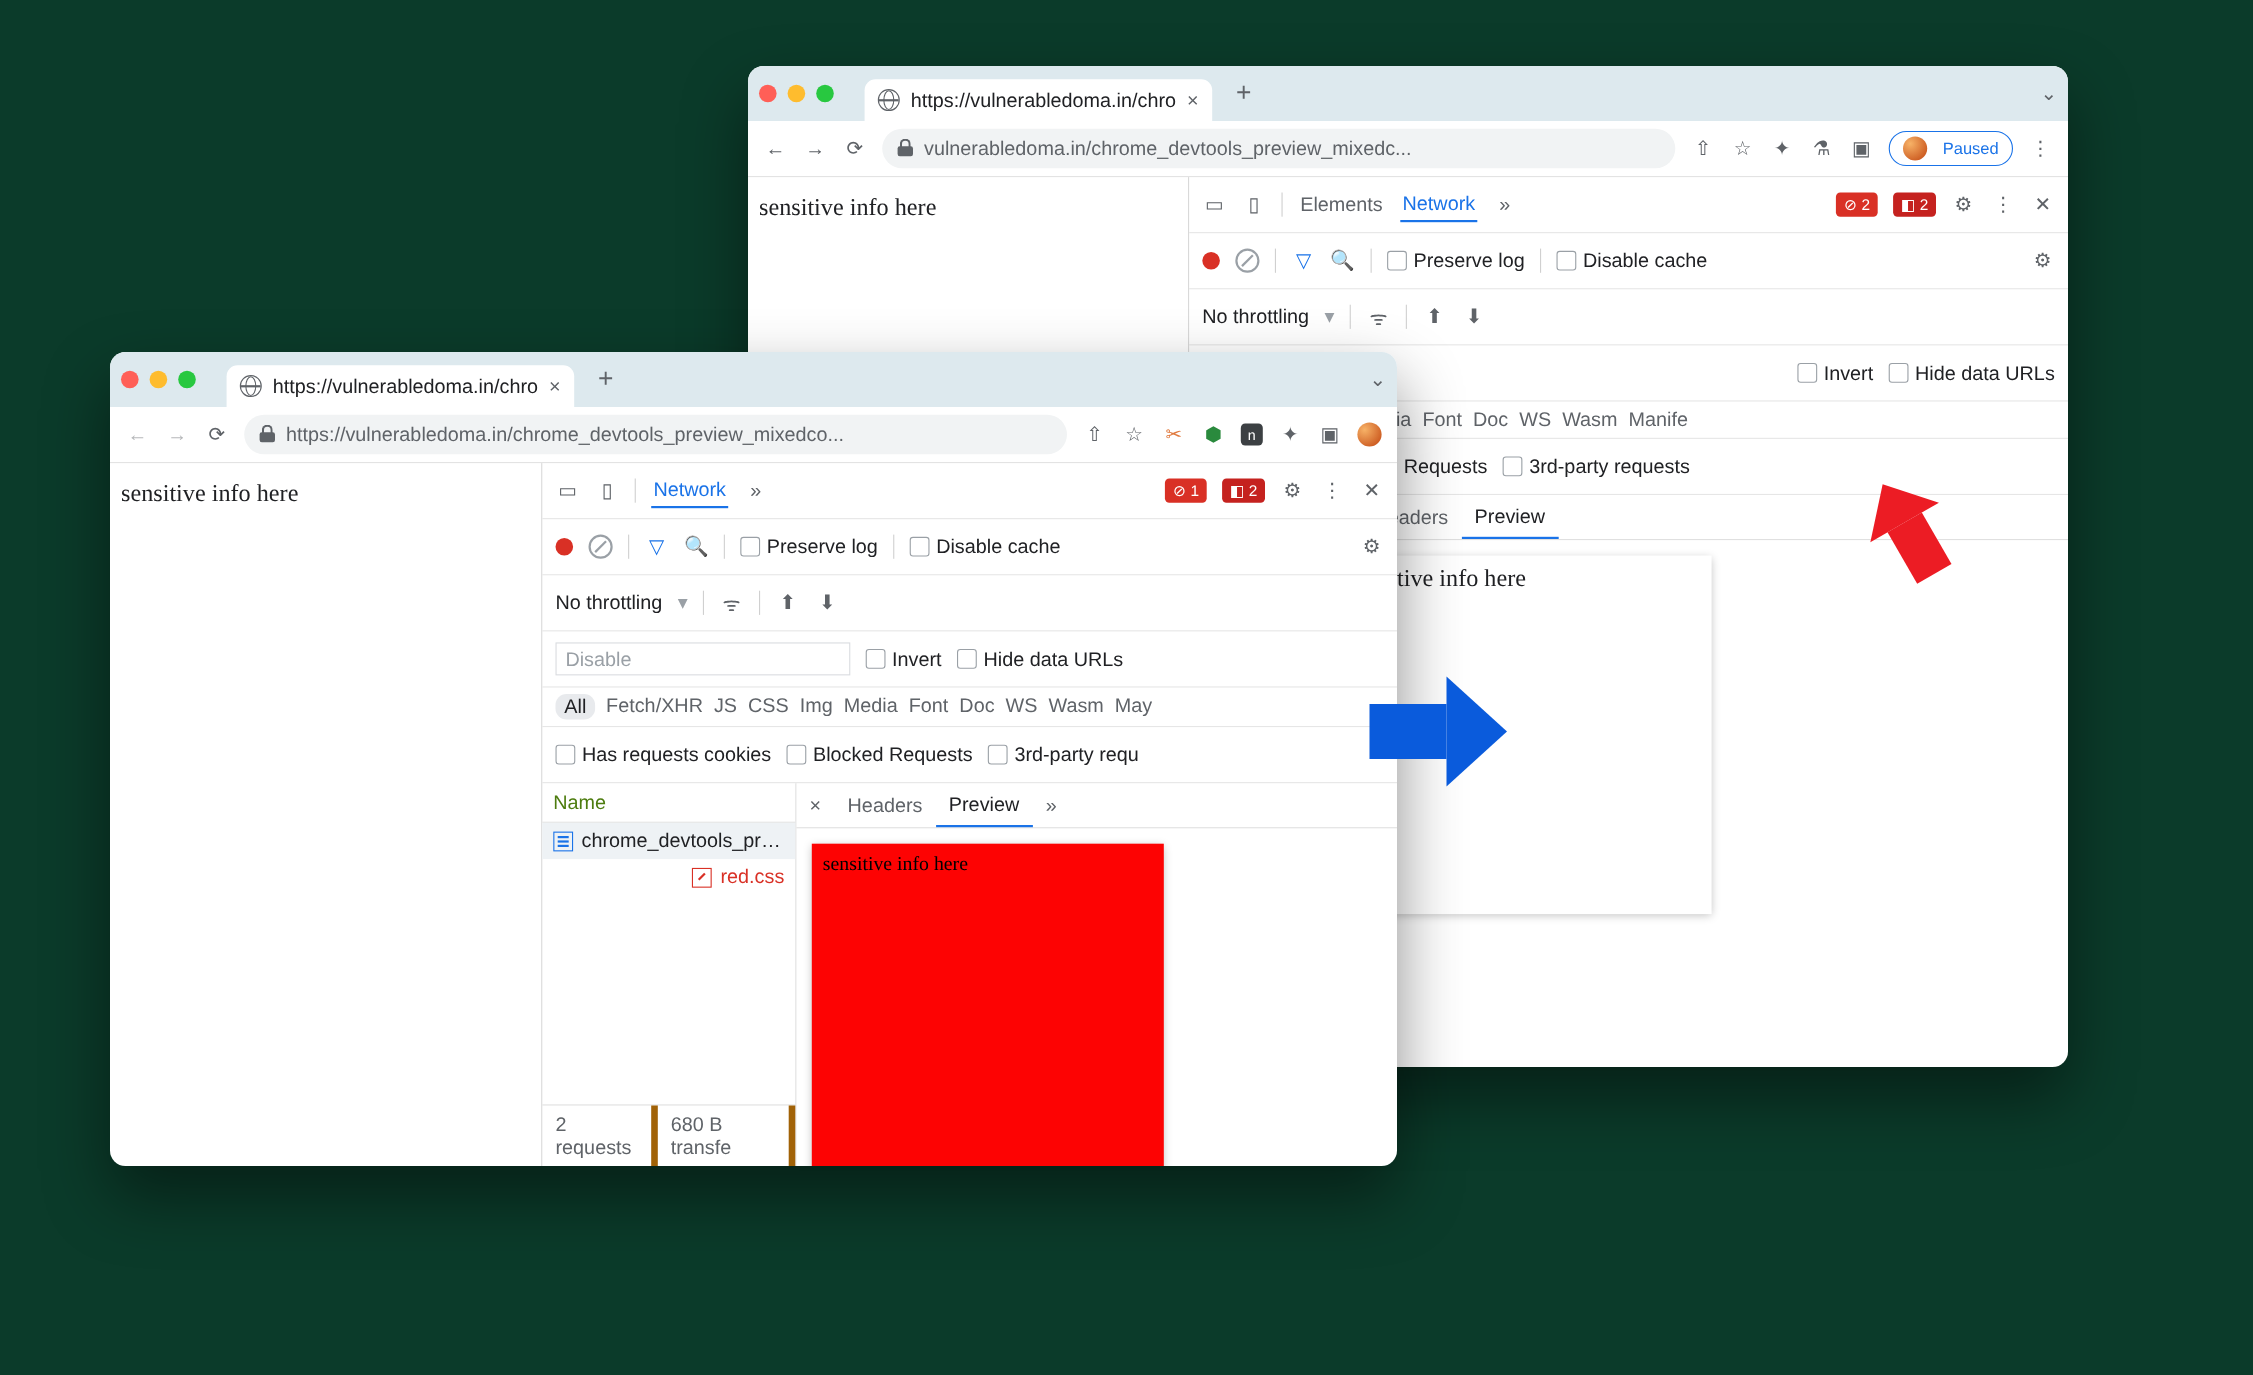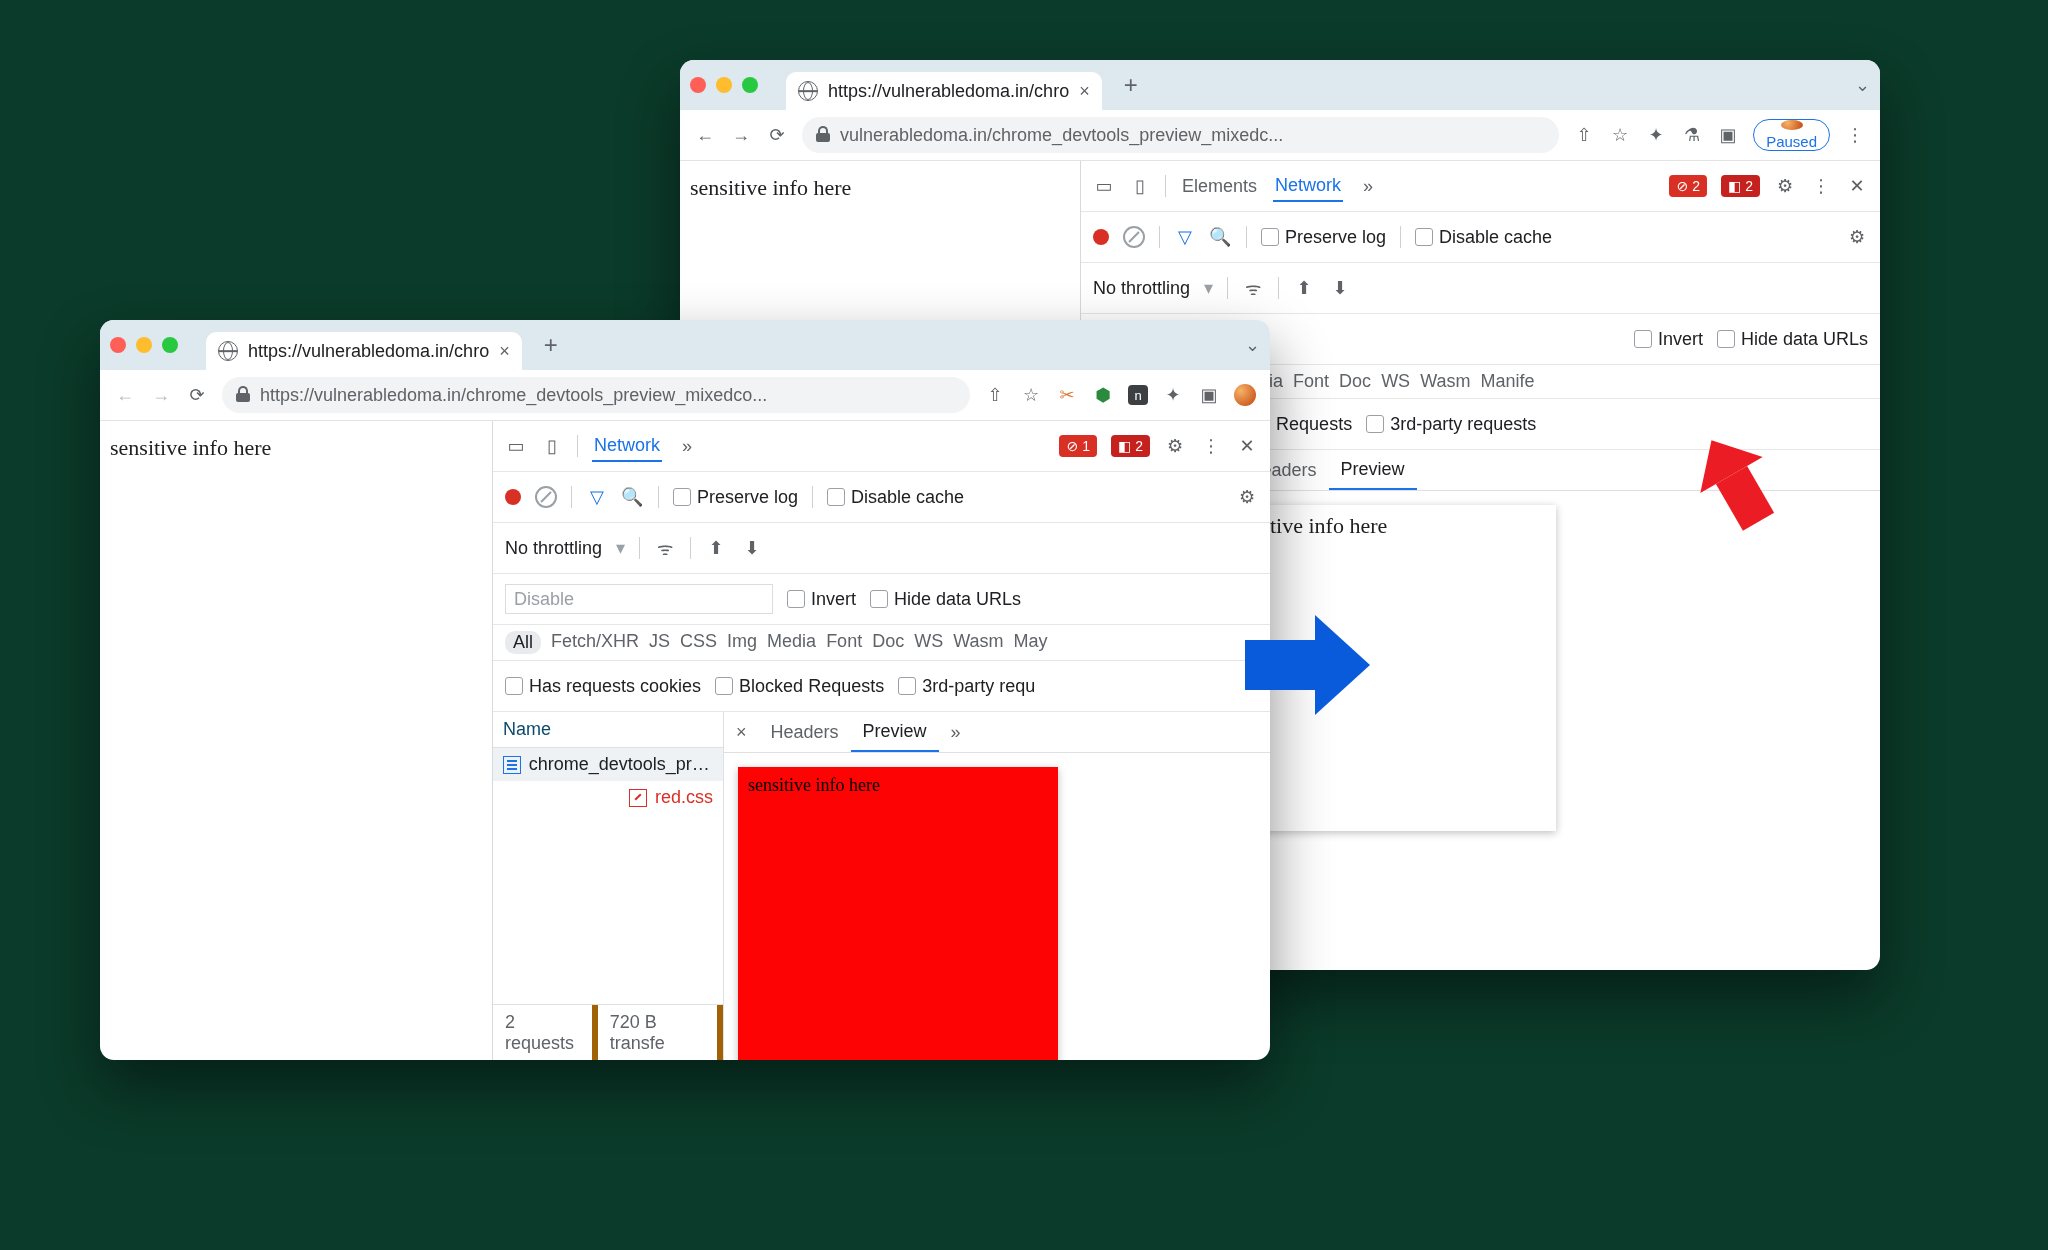--- a/index.html
+++ b/index.html
@@ -18,21 +18,21 @@
   .tabx{color:#5f6368;font-size:18px;}
   .plus{color:#5f6368;font-size:24px;margin-left:12px;}
   .chev{margin-left:auto;color:#5f6368;}
   .addr{height:50px;background:#fff;border-bottom:1px solid #e3e3e3;display:flex;align-items:center;gap:14px;padding:0 14px;}
   .ib{width:22px;height:22px;display:inline-flex;align-items:center;justify-content:center;color:#5f6368;}
   .ib.dim{opacity:.45;}
   .omni{flex:1;display:flex;align-items:center;height:36px;background:#f1f3f4;border-radius:18px;padding:0 14px;gap:10px;color:#5f6368;overflow:hidden;}
   .lock{width:14px;height:14px;position:relative;}
   .lock::before{content:"";position:absolute;bottom:0;left:0;right:0;height:9px;background:#5f6368;border-radius:2px;}
   .lock::after{content:"";position:absolute;top:-2px;left:2px;right:2px;height:9px;border:2px solid #5f6368;border-bottom:none;border-radius:6px 6px 0 0;}
-  .pill{display:flex;align-items:center;gap:3px;height:30px;border:1px solid #1a73e8;color:#1a73e8;border-radius:16px;padding:0 12px;font-size:15px;flex-direction:column;}
+  .pill{display:flex;align-items:center;gap:14px;height:30px;border:1px solid #1a73e8;color:#1a73e8;border-radius:16px;padding:0 12px;font-size:15px;}
   .avatar{width:22px;height:22px;border-radius:50%;background:radial-gradient(circle at 30% 30%,#f7b267,#c1440e);} 
   .body{display:flex;height:calc(100% - 100px);}
   .page{width:372px;padding:14px 10px;font-family:"Times New Roman",serif;font-size:22px;}
   .dev{flex:1;border-left:1px solid #d9d9d9;display:flex;flex-direction:column;min-width:0;}
   .row{display:flex;align-items:center;gap:14px;padding:6px 12px;border-bottom:1px solid #e6e6e6;min-height:38px;}
   .sep{width:1px;height:22px;background:#d0d0d0;}
   .tabbtn{color:#5f6368;padding:4px 2px;}
   .tabbtn.active{color:#1a73e8;border-bottom:2px solid #1a73e8;}
   .badge{display:inline-flex;align-items:center;gap:4px;height:22px;padding:0 7px;border-radius:4px;color:#fff;font-size:14px;}
   .badge.err{background:#d93025;}
@@ -40,21 +40,21 @@
   .rec{width:16px;height:16px;border-radius:50%;background:#d93025;}
   .no{width:18px;height:18px;border:2px solid #9aa0a6;border-radius:50%;position:relative;}
   .no::after{content:"";position:absolute;left:2px;right:2px;top:50%;height:2px;background:#9aa0a6;transform:translateY(-50%) rotate(-45deg);}
   .funnel{color:#1a73e8;}
   .cb{width:16px;height:16px;border:1.6px solid #9aa0a6;border-radius:3px;display:inline-block;margin-right:6px;vertical-align:-3px;}
   .filterbox{height:28px;border:1px solid #dadce0;padding:0 8px;display:inline-flex;align-items:center;color:#9aa0a6;width:250px;}
   .chips{display:flex;flex-wrap:wrap;gap:10px;padding:6px 12px;color:#5f6368;border-bottom:1px solid #e6e6e6;}
   .chip.sel{background:#e8eaed;border-radius:10px;padding:1px 8px;color:#202124;}
   .split{display:flex;flex:1;min-height:0;}
   .namecol{width:230px;border-right:1px solid #e0e0e0;display:flex;flex-direction:column;}
-  .nh{padding:7px 10px;color:#0c4a6e;border-bottom:1px solid #e0e0e0;}
+  .nh{padding:7px 10px;color:#4d7c0f;border-bottom:1px solid #e0e0e0;}
   .nrow{display:flex;align-items:center;gap:8px;padding:6px 10px;}
   .nrow.sel{background:#eef2f5;}
   .nrow .ic{width:16px;height:16px;border:1.5px solid #1a73e8;position:relative;}
   .nrow .ic::before{content:"";position:absolute;left:3px;right:3px;top:3px;height:2px;background:#1a73e8;box-shadow:0 4px 0 #1a73e8,0 8px 0 #1a73e8;}
   .nrow.errrow{color:#d93025;justify-content:flex-end;}
   .nrow.errrow .ic{border-color:#d93025;}
   .nrow.errrow .ic::before{background:#d93025;box-shadow:none;height:8px;width:2px;left:50%;top:3px;transform:translateX(-50%) rotate(45deg);}
   .status{border-top:1px solid #e0e0e0;display:flex;color:#5f6368;}
   .status>div{padding:7px 12px;border-right:6px solid #a16207;}
   .prevcol{flex:1;display:flex;flex-direction:column;min-width:0;}
@@ -315,21 +315,21 @@
               <span class="ic"></span>
               <span class="txt">chrome_devtools_pre...</span>
             </div>
             <div class="nrow errrow">
               <span class="ic"></span>
               <span class="txt">red.css</span>
             </div>
             <div class="flex1"></div>
             <div class="status">
               <div>2 requests</div>
-              <div>720 B transfe</div>
+              <div>680 B transfe</div>
             </div>
           </div>
           <div class="prevcol">
             <div class="subtabs">
               <span class="x">×</span>
               <span class="t">Headers</span>
               <span class="t active">Preview</span>
               <span class="x">»</span>
             </div>
             <div class="preview">

